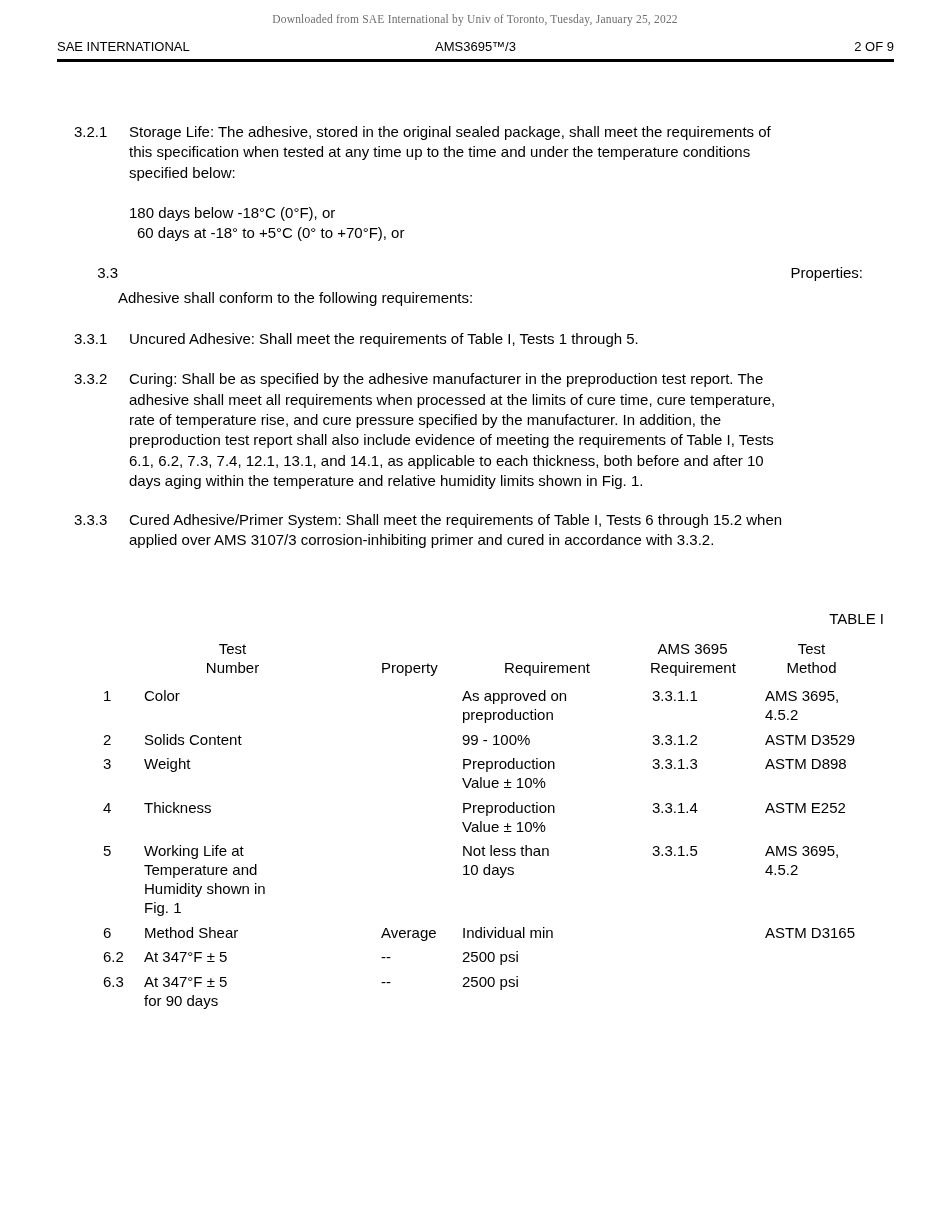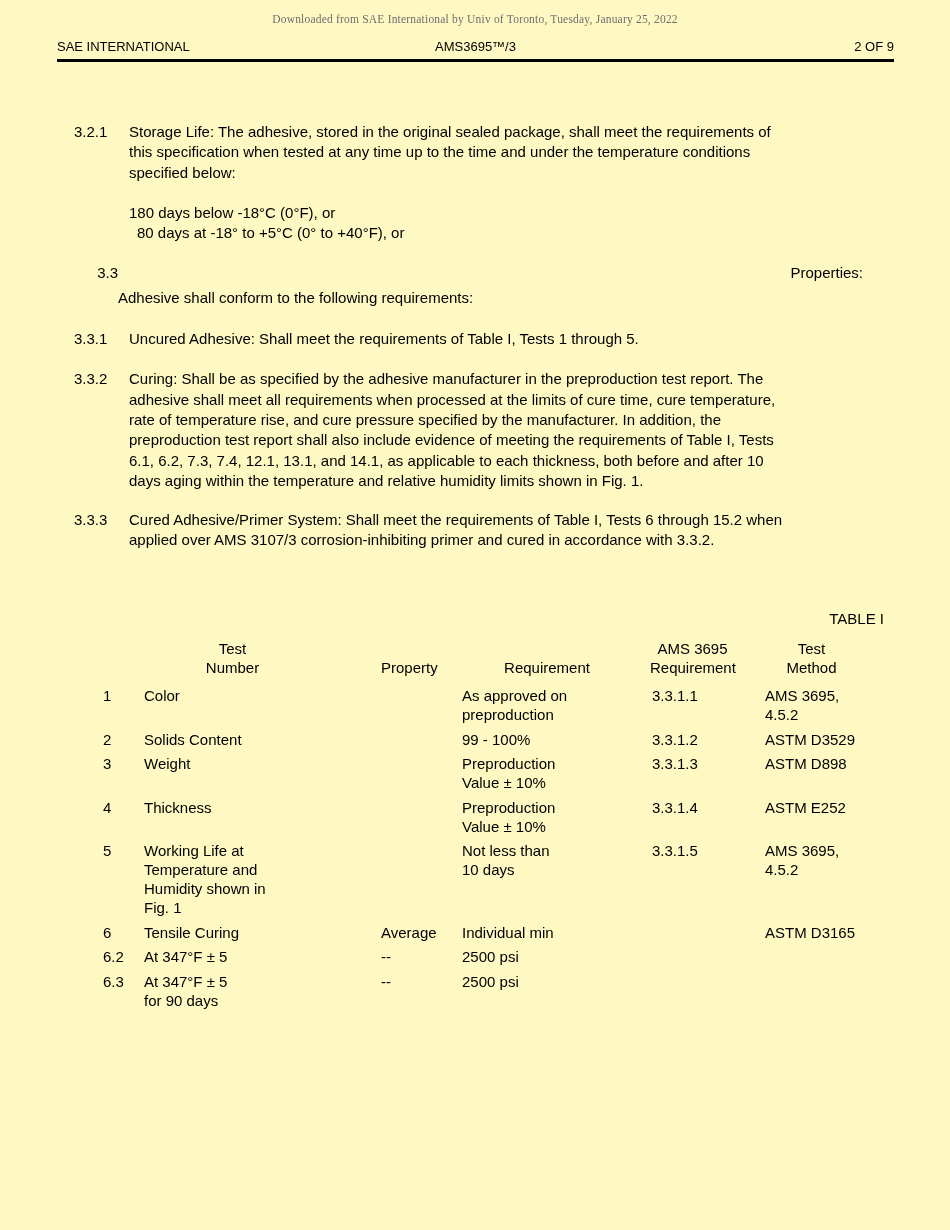--- a/index.html
+++ b/index.html
@@ -1,20 +1,20 @@
 <!DOCTYPE html>
 <html><head>
 <meta charset="utf-8">
 <style>
   html,body { margin:0; padding:0; background:#e8e8e8; }
   .page {
     position:relative;
     width:950px; height:1230px;
     margin:0 auto;
-    background:#fef9c3;
+    background:#ffffff;
     font-family:"Liberation Sans", sans-serif;
     color:#000;
     overflow:hidden;
   }
   .watermark {
     position:absolute; top:13px; left:0; width:100%;
     text-align:center;
     font-family:"Liberation Serif", serif;
     font-size:11.5px;
     color:#6e6e6e;
@@ -89,21 +89,21 @@
 
     <div class="para mt-s321">
       <div class="sec-num">3.2.1</div>
       <div class="sec-body">Storage Life: The adhesive, stored in the original sealed package, shall meet the requirements of
 this specification when tested at any time up to the time and under the temperature conditions
 specified below:</div>
     </div>
 
     <div class="storage">
       <div class="l1">180 days below -18°C (0°F), or</div>
-      <div class="l2">80 days at -18° to +5°C (0° to +40°F), or</div>
+      <div class="l2">60 days at -18° to +5°C (0° to +70°F), or</div>
     </div>
 
     <div class="para mt-s33">
       <div class="sec-num-short">3.3</div>
       <div class="sec-body">Properties:</div>
     </div>
 
     <div class="intro">Adhesive shall conform to the following requirements:</div>
 
     <div class="para mt-s331">
@@ -191,21 +191,21 @@
     <div class="c3"></div>
     <div class="c4">Not less than
 10 days</div>
     <div class="c5">3.3.1.5</div>
     <div class="c6">AMS 3695,
 4.5.2</div>
   </div>
 
   <div class="trow">
     <div class="c1">6</div>
-    <div class="c2">Tensile Curing</div>
+    <div class="c2">Method Shear</div>
     <div class="c3">Average</div>
     <div class="c4">Individual min</div>
     <div class="c5"></div>
     <div class="c6">ASTM D3165</div>
   </div>
 
 
   <div class="trow">
     <div class="c1">6.2</div>
     <div class="c2">At 347°F ± 5</div>

